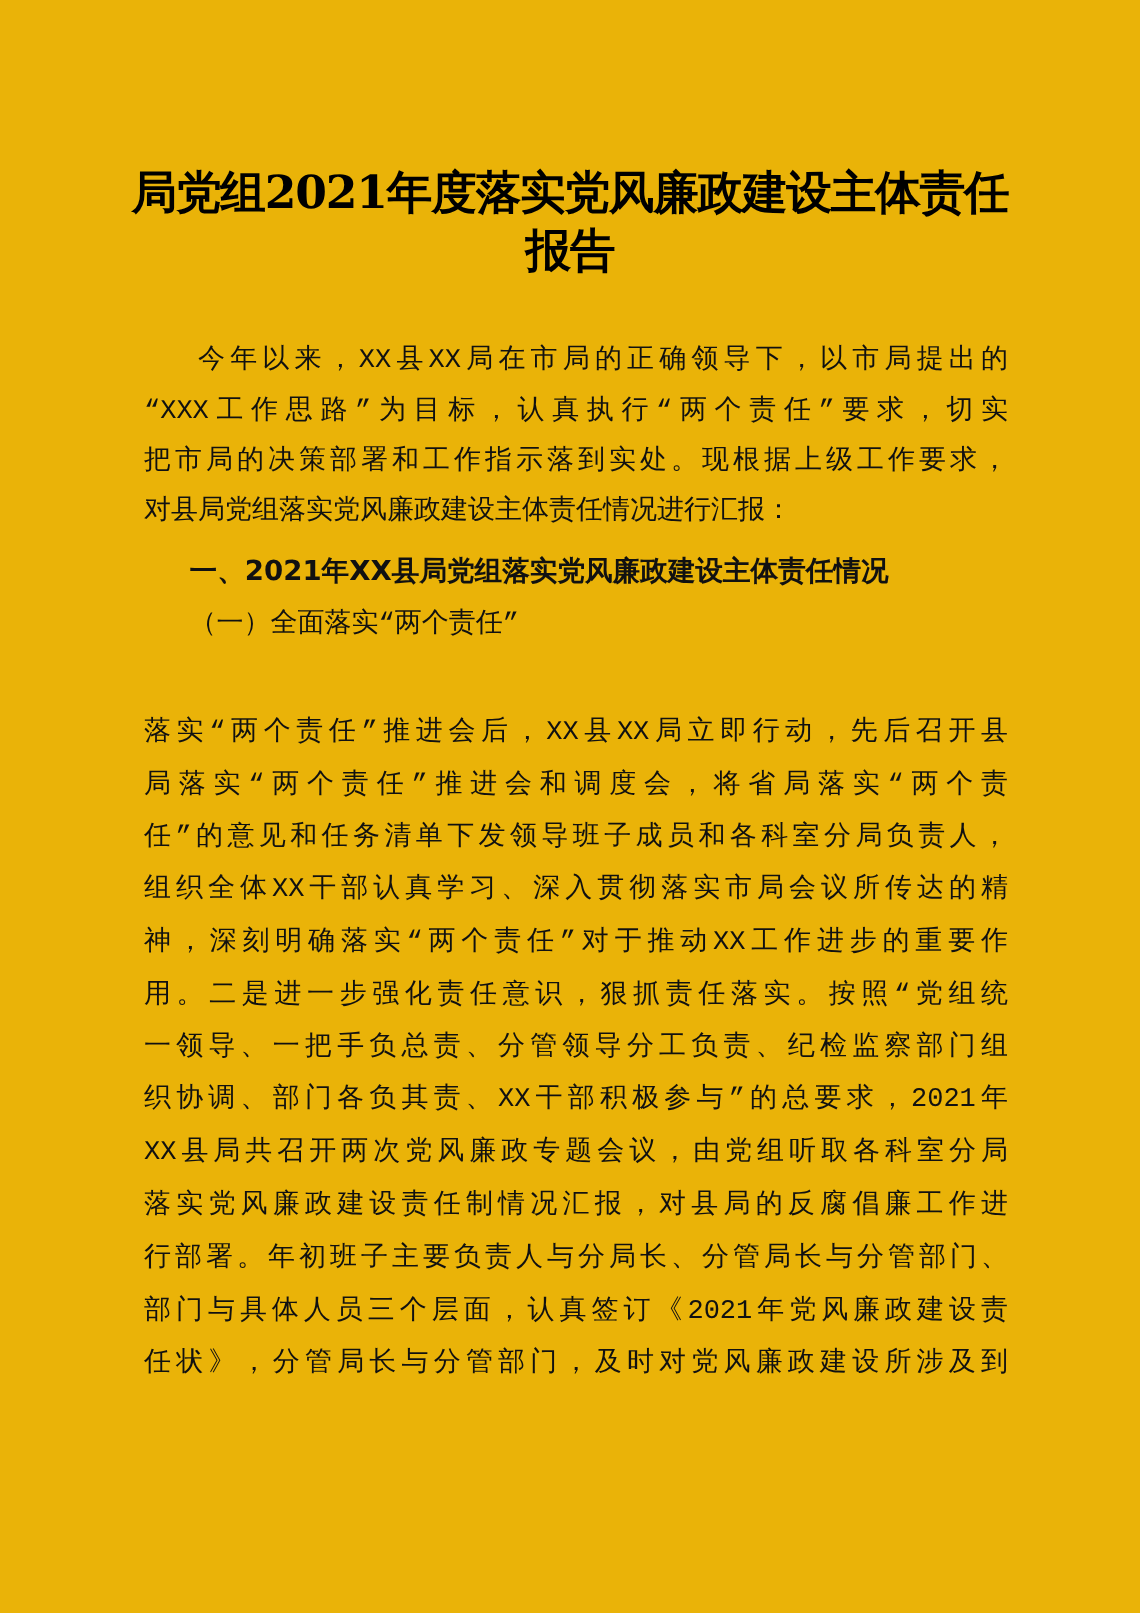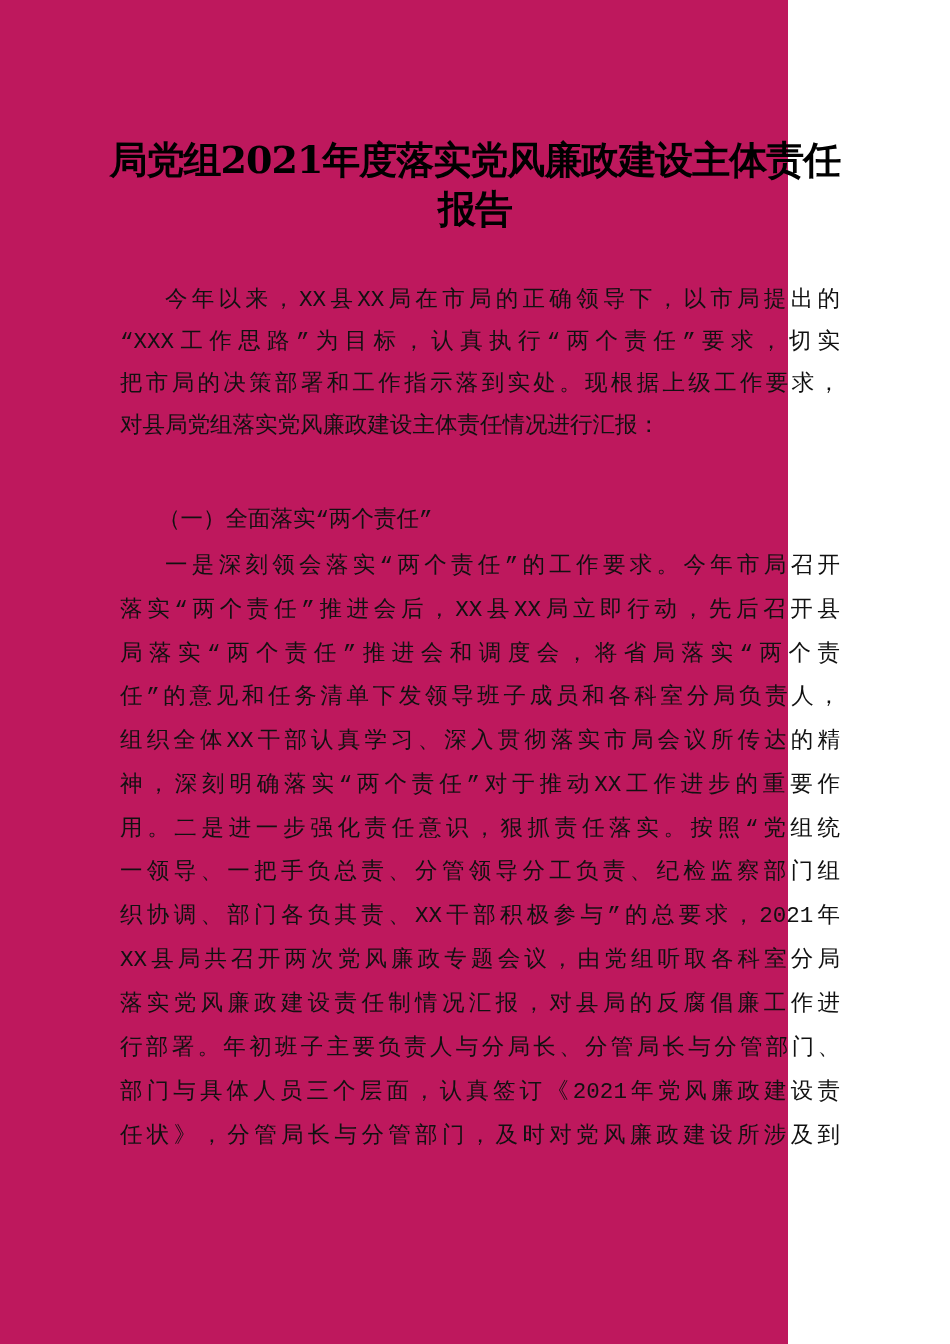--- a/index.html
+++ b/index.html
@@ -1,17 +1,17 @@
 <!DOCTYPE html>
 <html><head>
   <meta charset="utf-8">
   <style>
     html, body { margin: 0; padding: 0; background: #ffffff; }
     body { width: 950px; height: 1344px; position: relative; overflow: hidden; color: #111; }
-    .page { position: absolute; left: 0; top: 0; width: 788px; height: 1344px; background: #be185d; }
+    .page { position: absolute; left: 0; top: 0; width: 950px; height: 1344px; background: #eab308; }
     .title { position: absolute; left: 0; width: 950px; text-align: center;
       font-family: "DejaVu Serif", "Liberation Serif", serif; font-weight: bold;
       font-size: 38px; letter-spacing: -1px; line-height: 50px; color: #000; }
     .t1 { top: 135px; }
     .t2 { top: 184px; }
     .line { position: absolute; left: 120px; width: 720px; height: 40px;
       font-family: Liberation Mono, monospace; font-size: 22.5px;
       line-height: 40px; white-space: nowrap; color: #111; text-align: justify;
       text-align-last: justify; }
     .indent { left: 165px; width: 675px; }
@@ -25,23 +25,23 @@
 
 <div class="page">
   <div class="title t1">局党组2021年度落实党风廉政建设主体责任</div>
   <div class="title t2">报告</div>
 
   <div class="line indent" style="top:280px">今年以来，XX县XX局在市局的正确领导下，以市局提出的</div>
   <div class="line" style="top:322px">“XXX工作思路”为目标，认真执行“两个责任”要求，切实</div>
   <div class="line" style="top:364px">把市局的决策部署和工作指示落到实处。现根据上级工作要求，</div>
   <div class="line last" style="top:406px">对县局党组落实党风廉政建设主体责任情况进行汇报：</div>
 
+  <div class="line h1" style="top:456px">一、2021年XX县局党组落实党风廉政建设主体责任情况</div>
   <div class="line h2" style="top:500px">（一）全面落实“两个责任”</div>
 
-  <div class="line indent" style="top:546px">一是深刻领会落实“两个责任”的工作要求。今年市局召开</div>
   <div class="line" style="top:634px">局落实“两个责任”推进会和调度会，将省局落实“两个责</div>
   <div class="line" style="top:590px">落实“两个责任”推进会后，XX县XX局立即行动，先后召开县</div>
   <div class="line" style="top:677px">任”的意见和任务清单下发领导班子成员和各科室分局负责人，</div>
   <div class="line" style="top:721px">组织全体XX干部认真学习、深入贯彻落实市局会议所传达的精</div>
   <div class="line" style="top:765px">神，深刻明确落实“两个责任”对于推动XX工作进步的重要作</div>
   <div class="line" style="top:809px">用。二是进一步强化责任意识，狠抓责任落实。按照“党组统</div>
   <div class="line" style="top:852px">一领导、一把手负总责、分管领导分工负责、纪检监察部门组</div>
   <div class="line" style="top:896px">织协调、部门各负其责、XX干部积极参与”的总要求，2021年</div>
   <div class="line" style="top:984px">落实党风廉政建设责任制情况汇报，对县局的反腐倡廉工作进</div>
   <div class="line" style="top:940px">XX县局共召开两次党风廉政专题会议，由党组听取各科室分局</div>

